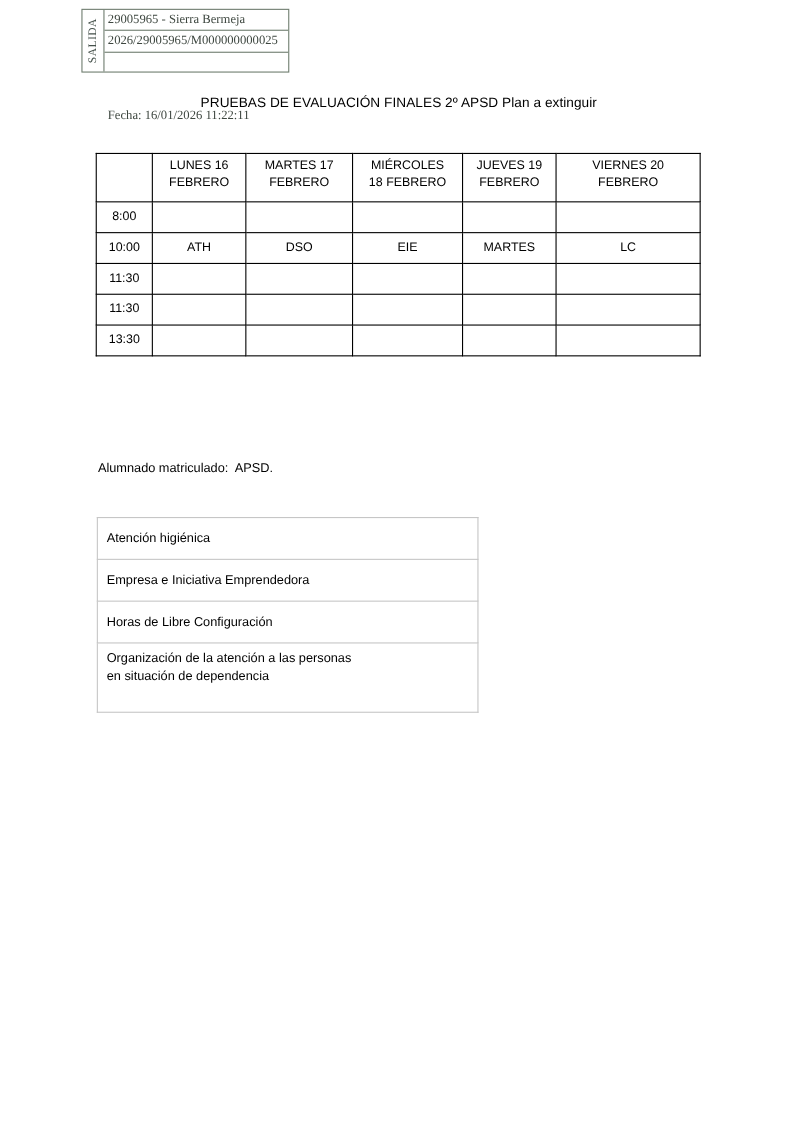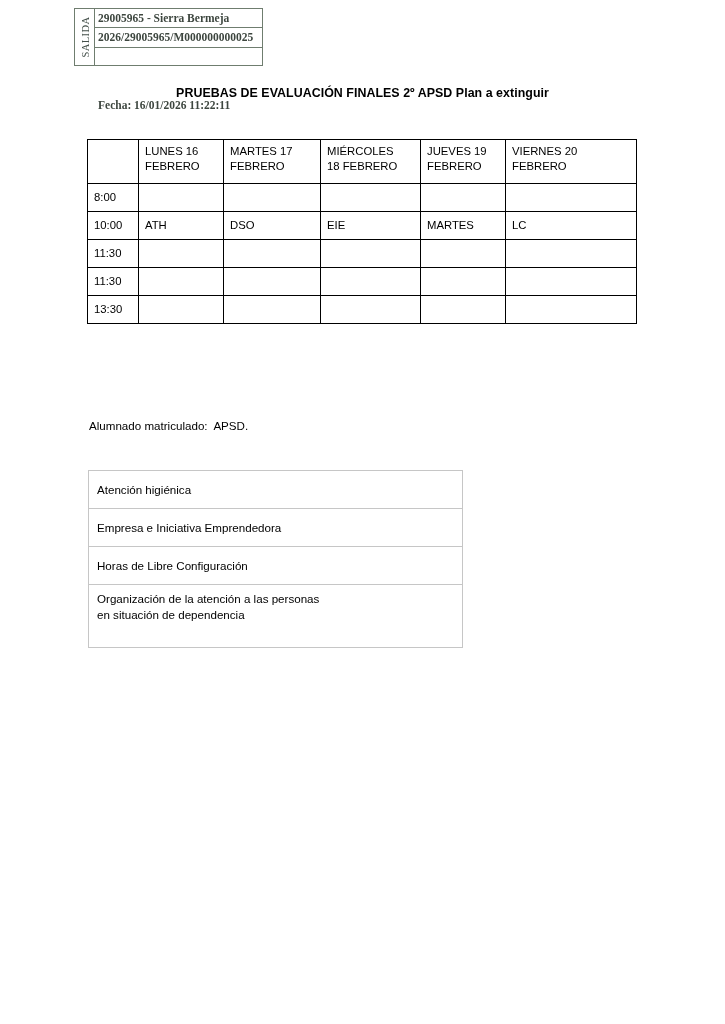--- a/index.html
+++ b/index.html
@@ -44,21 +44,20 @@
     white-space: nowrap;
     font-family: "Liberation Serif", serif;
     font-size: 10.5px;
     letter-spacing: 0.4px;
     color: #44504a;
   }
   .stamp-rows {
     display: flex;
     flex-direction: column;
     flex: 1 1 auto;
-    font-weight: bold;
   }
   .stamp-row {
     height: 19.33px;
     line-height: 19.33px;
     padding: 0 3px;
     border-bottom: 1px solid #6f7d6f;
     font-family: "Liberation Serif", serif;
     font-size: 11.5px;
     color: #3d463f;
     white-space: nowrap;
@@ -72,42 +71,42 @@
   }
 
   
   .doc-title {
     position: absolute;
     left: 0;
     right: 0;
     top: 86px;
     text-align: center;
     font-size: 12.4px;
-    font-weight: bold;
+    font-weight: normal;
     letter-spacing: 0.05px;
   }
 
   
   .schedule-wrap {
     position: absolute;
     left: 87px;
     top: 139px;
     width: 549px;
   }
   table.schedule {
     border-collapse: collapse;
     width: 100%;
     table-layout: fixed;
   }
   table.schedule td,
   table.schedule th {
     border: 1px solid #000000;
     font-size: 11.3px;
     font-weight: normal;
-    text-align: left;
+    text-align: center;
     vertical-align: top;
     padding: 4px 6px 4px 6px;
     line-height: 14.5px;
     box-sizing: border-box;
   }
   table.schedule thead th {
     height: 44px;
   }
   table.schedule tbody td {
     height: 28px;
@@ -130,21 +129,21 @@
     top: 419px;
     font-size: 11.6px;
     white-space: pre;
   }
 
   
   .subjects-wrap {
     position: absolute;
     left: 88px;
     top: 470px;
-    width: 375px;
+    width: 347px;
   }
   table.subjects {
     border-collapse: collapse;
     width: 100%;
     table-layout: fixed;
   }
   table.subjects td {
     border: 1px solid #c6c6c6;
     font-size: 11.6px;
     text-align: left;

